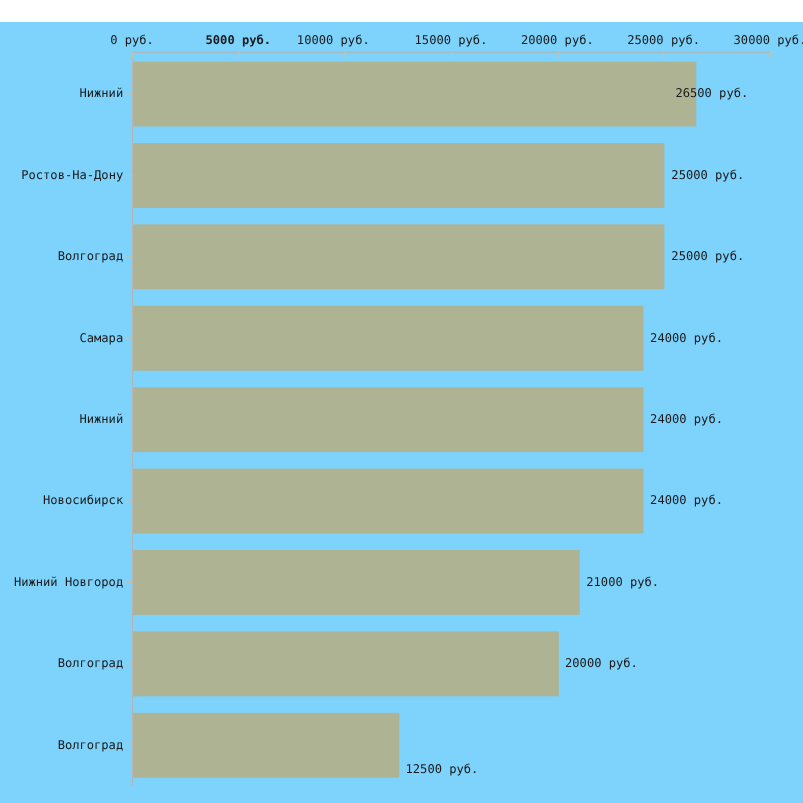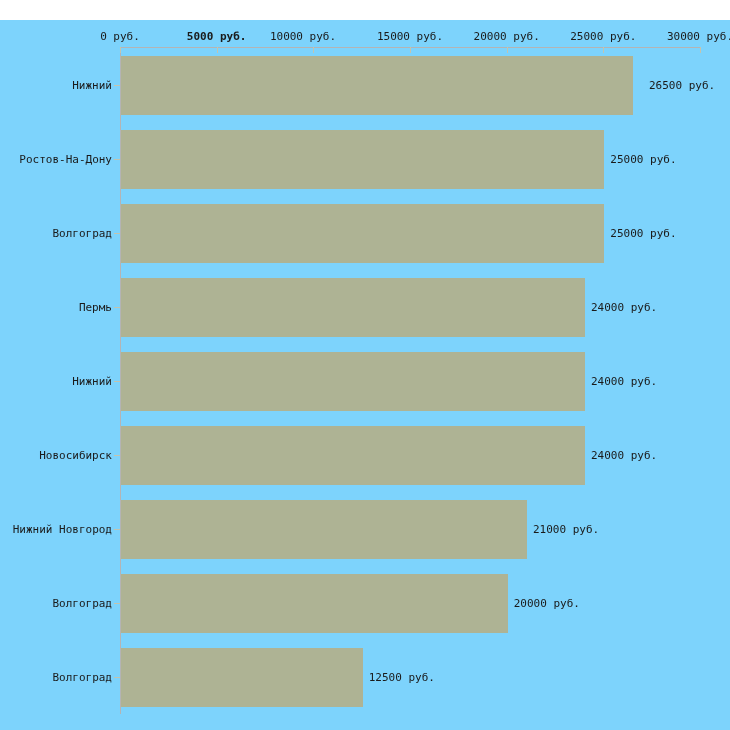--- a/index.html
+++ b/index.html
@@ -114,37 +114,37 @@
       <div class="x-tick-label" style="left: 506.667px;">20000 руб.</div>
       <div class="x-tick" style="left: 603.333px;"></div>
       <div class="x-tick-label" style="left: 603.333px;">25000 руб.</div>
       <div class="x-tick" style="left: 700px;"></div>
       <div class="x-tick-label" style="left: 700px;">30000 руб.</div>
       <div class="bar" title="Пермь: 26500 руб." style="left: 121px; top: 35.5px; width: 512.333px; height: 59px;"></div>
       <div class="y-tick" style="top: 65px;"></div>
       <div class="cat-label-wrap" style="top: 65px;">
         <div class="cat-label">Нижний</div>
       </div>
-      <div class="bar-value" style="left: 649px; top: 65px;">26500 руб.</div>
+      <div class="bar-value" style="left: 614px; top: 65px;">26500 руб.</div>
       <div class="bar" title="Ростов-На-Дону: 25000 руб." style="left: 121px; top: 109.5px; width: 483.333px; height: 59px;"></div>
       <div class="y-tick" style="top: 139px;"></div>
       <div class="cat-label-wrap" style="top: 139px;">
         <div class="cat-label">Ростов-На-Дону</div>
       </div>
       <div class="bar-value" style="left: 610.333px; top: 139px;">25000 руб.</div>
       <div class="bar" title="Волгоград: 25000 руб." style="left: 121px; top: 183.5px; width: 483.333px; height: 59px;"></div>
       <div class="y-tick" style="top: 213px;"></div>
       <div class="cat-label-wrap" style="top: 213px;">
         <div class="cat-label">Волгоград</div>
       </div>
       <div class="bar-value" style="left: 610.333px; top: 213px;">25000 руб.</div>
       <div class="bar" title="Москва: 24000 руб." style="left: 121px; top: 257.5px; width: 464px; height: 59px;"></div>
       <div class="y-tick" style="top: 287px;"></div>
       <div class="cat-label-wrap" style="top: 287px;">
-        <div class="cat-label">Пермь</div>
+        <div class="cat-label">Самара</div>
       </div>
       <div class="bar-value" style="left: 591px; top: 287px;">24000 руб.</div>
       <div class="bar" title="Самара: 24000 руб." style="left: 121px; top: 331.5px; width: 464px; height: 59px;"></div>
       <div class="y-tick" style="top: 361px;"></div>
       <div class="cat-label-wrap" style="top: 361px;">
         <div class="cat-label">Нижний</div>
       </div>
       <div class="bar-value" style="left: 591px; top: 361px;">24000 руб.</div>
       <div class="bar" title="Новосибирск: 24000 руб." style="left: 121px; top: 405.5px; width: 464px; height: 59px;"></div>
       <div class="y-tick" style="top: 435px;"></div>
@@ -162,16 +162,16 @@
       <div class="y-tick" style="top: 583px;"></div>
       <div class="cat-label-wrap" style="top: 583px;">
         <div class="cat-label">Волгоград</div>
       </div>
       <div class="bar-value" style="left: 513.667px; top: 583px;">20000 руб.</div>
       <div class="bar" title="Красноярск: 12500 руб." style="left: 121px; top: 627.5px; width: 241.667px; height: 59px;"></div>
       <div class="y-tick" style="top: 657px;"></div>
       <div class="cat-label-wrap" style="top: 657px;">
         <div class="cat-label">Волгоград</div>
       </div>
-      <div class="bar-value" style="left: 368.667px; top: 657px;">12500 руб.</div>
+      <div class="bar-value" style="left: 368.667px; top: 679px;">12500 руб.</div>
     </div>
 
 </div>
 
 </body></html>

